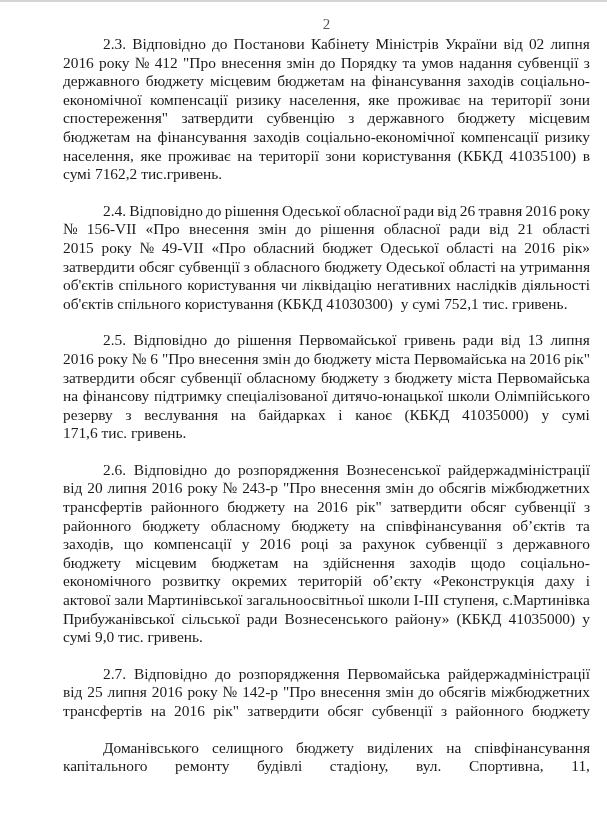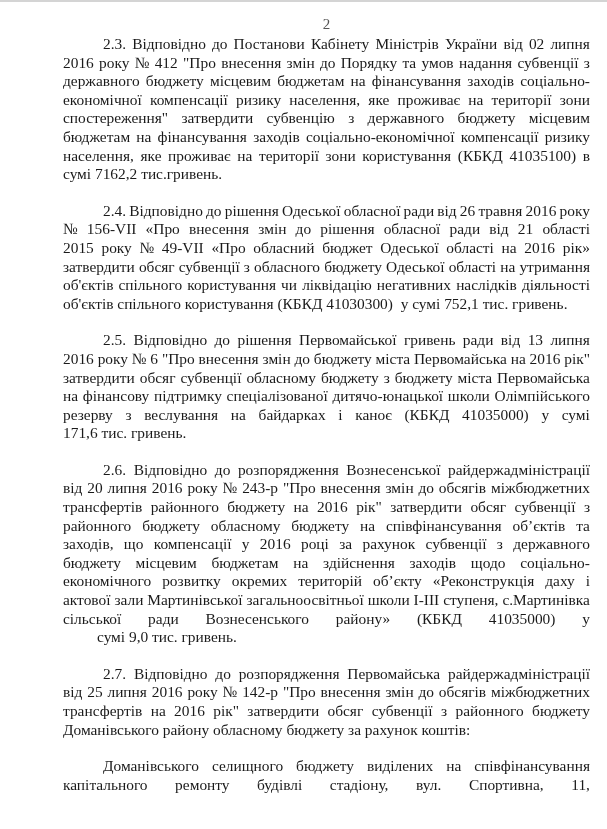--- a/index.html
+++ b/index.html
@@ -329,29 +329,30 @@
           <span>актової</span>
           <span>зали</span>
           <span>Мартинівської</span>
           <span>загальноосвітньої</span>
           <span>школи</span>
           <span>І-ІІІ</span>
           <span>ступеня,</span>
           <span>с.Мартинівка</span>
         </div>
         <div class="line j">
+          <span>Прибужанівської</span>
           <span>сільської</span>
           <span>ради</span>
           <span>Вознесенського</span>
           <span>району»</span>
           <span>(КБКД</span>
           <span>41035000)</span>
           <span>у</span>
         </div>
-        <div class="line j last" style="display: block; white-space: pre; margin-left: 34px;">сумі 9,0 тис. гривень.</div>
+        <div class="line j last" style="display: block; white-space: pre;">сумі 9,0 тис. гривень.</div>
       </div>
       <div class="para">
         <div class="line j first">
           <span>2.7.</span>
           <span>Відповідно</span>
           <span>до</span>
           <span>розпорядження</span>
           <span>Первомайська</span>
           <span>райдержадміністрації</span>
         </div>
@@ -375,21 +376,20 @@
           <span>на</span>
           <span>2016</span>
           <span>рік"</span>
           <span>затвердити</span>
           <span>обсяг</span>
           <span>субвенції</span>
           <span>з</span>
           <span>районного</span>
           <span>бюджету</span>
         </div>
-        <div class="line j last" style="display: block; white-space: pre;">Доманівського району обласному бюджету за рахунок коштів:</div>
       </div>
       <div class="para">
         <div class="line j first">
           <span>Доманівського</span>
           <span>селищного</span>
           <span>бюджету</span>
           <span>виділених</span>
           <span>на</span>
           <span>співфінансування</span>
         </div>

